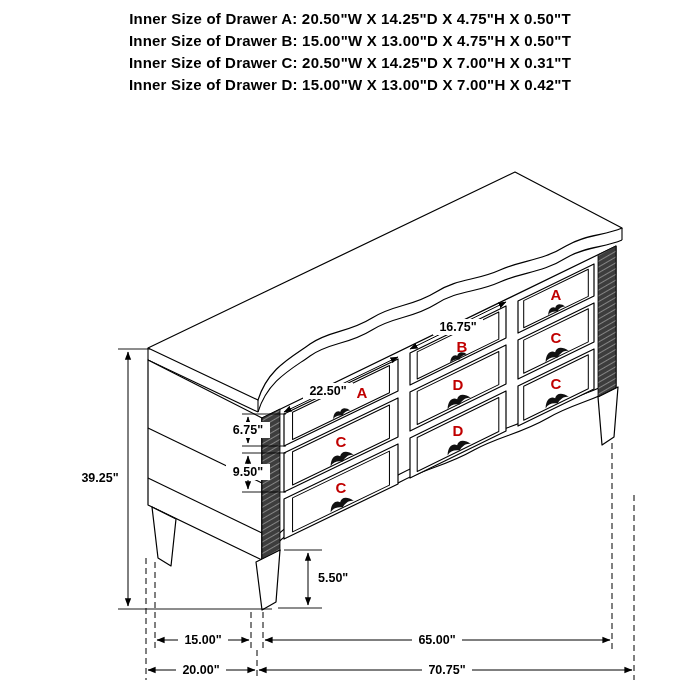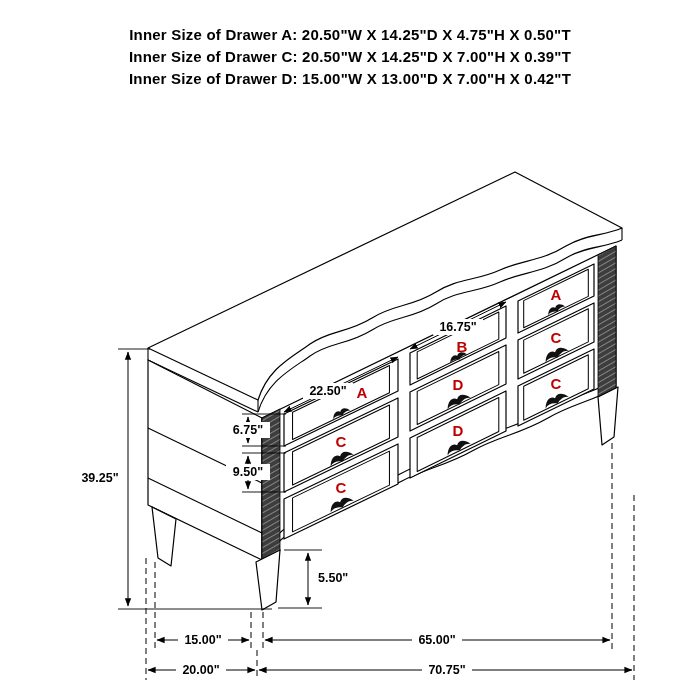--- a/index.html
+++ b/index.html
@@ -1,39 +1,40 @@
 <!DOCTYPE html>
 <html><head>
 <meta charset="utf-8">
 <style>
   html,body{margin:0;padding:0;background:#fff;}
   .canvas{position:relative;width:700px;height:700px;background:#ffffff;overflow:hidden;
           font-family:"Liberation Sans","DejaVu Sans",sans-serif;}
-  .header{position:absolute;top:8px;left:0;right:0;text-align:center;margin-top:16px;}
+  .header{position:absolute;top:8px;left:0;right:0;text-align:center;}
   .header div{font-size:15px;font-weight:bold;color:#000;line-height:22px;letter-spacing:0.2px;}
   svg{position:absolute;top:0;left:0;}
   .shape{fill:#ffffff;stroke:#000;stroke-width:1.2;stroke-linejoin:round;}
   .hatch{stroke:#000;stroke-width:0.8;}
   .ln{stroke:#000;stroke-width:1.1;fill:none;}
   .dimln{stroke:#000;stroke-width:1;fill:none;}
   .ext{stroke:#000;stroke-width:0.9;}
   .dash{stroke:#000;stroke-width:1;stroke-dasharray:6 4;fill:none;}
   .lblbg{fill:#ffffff;}
   .dimtxt{font-size:12.5px;font-weight:700;fill:#000;}
   .lbl{font-size:15px;font-weight:700;}
   .handle{fill:#111;}
 </style>
 </head>
 <body>
 
 <div class="canvas">
 
   <div class="header">
     <div>Inner Size of Drawer A: 20.50"W X 14.25"D X 4.75"H X 0.50"T</div>
-    <div>Inner Size of Drawer C: 20.50"W X 14.25"D X 7.00"H X 0.39"T</div>
+    <div>Inner Size of Drawer B: 15.00"W X 13.00"D X 4.75"H X 0.50"T</div>
+    <div>Inner Size of Drawer C: 20.50"W X 14.25"D X 7.00"H X 0.31"T</div>
     <div>Inner Size of Drawer D: 15.00"W X 13.00"D X 7.00"H X 0.42"T</div>
   </div>
 
   <svg width="700" height="700" viewBox="0 0 700 700">
     <defs>
       <marker id="ah" viewBox="0 0 10 8" refX="8.5" refY="4" markerWidth="9" markerHeight="8" orient="auto-start-reverse">
         <path d="M0,0.5 L9,4 L0,7.5 Z" fill="#000"></path>
       </marker>
       <pattern id="hatch" width="5" height="5" patternUnits="userSpaceOnUse" patternTransform="rotate(60)">
         <rect width="5" height="5" fill="#3d3d3d"></rect>

